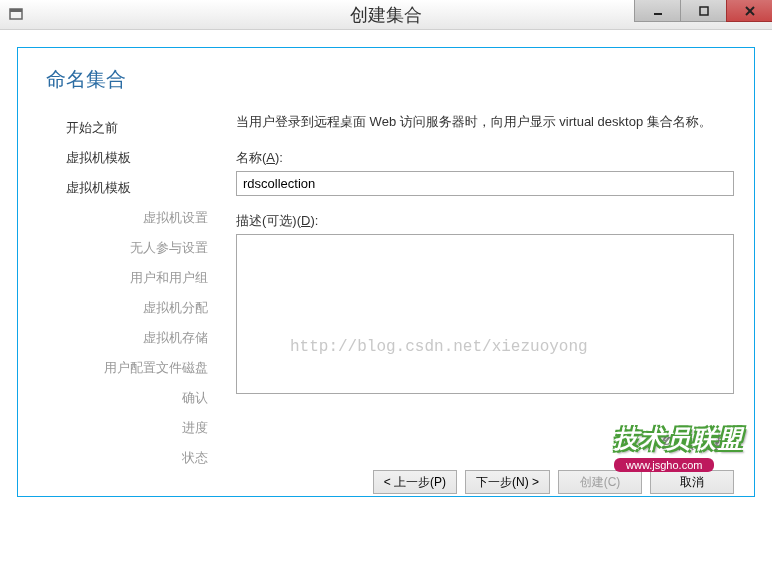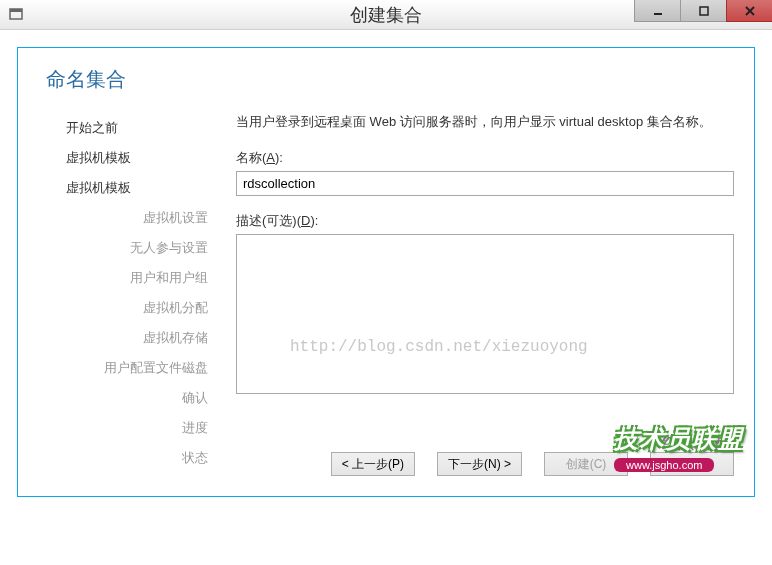--- a/index.html
+++ b/index.html
@@ -17,21 +17,21 @@
     .sidebar-item { padding: 6px 0 6px 48px; font-size: 13px; color: #333; cursor: pointer; position: relative; }
     .sidebar-item.disabled { color: #999; cursor: default; text-align: right; }
     .sidebar-item.active { background: #3a78b8; color: #fff; }
     .form-area { flex: 1; padding: 0 20px 0 28px; }
     .instruction { font-size: 13px; color: #333; margin-bottom: 18px; }
     .field-label { font-size: 13px; color: #333; margin-bottom: 4px; }
     .text-input { width: 100%; border: 1px solid #a8a8a8; padding: 4px 6px; font-size: 13px; font-family: inherit; }
     .textarea-input { width: 100%; height: 160px; border: 1px solid #a8a8a8; padding: 4px 6px; font-size: 13px; font-family: inherit; resize: none; }
     .field-group { margin-bottom: 16px; }
     .watermark { position: absolute; top: 290px; left: 272px; font-size: 16px; color: #c8c8c8; font-family: "Courier New", monospace; pointer-events: none; }
-    .button-bar { position: absolute; bottom: 20px; right: 20px; display: flex; gap: 22px; }
+    .button-bar { position: absolute; bottom: 2px; right: 20px; display: flex; gap: 8px; }
     .wiz-btn { min-width: 84px; height: 24px; border: 1px solid #adadad; background: linear-gradient(to bottom, #f0f0f0, #e5e5e5); font-size: 12px; cursor: pointer; padding: 0 10px; font-family: inherit; }
     .wiz-btn:disabled { color: #a0a0a0; cursor: default; }
     .bottom-watermark { position: absolute; bottom: 23px; right: 10px; pointer-events: none; }
     .jsw-logo { font-size: 24px; font-weight: bold; color: #fff; text-shadow: -2px -2px 0 #4a9e3a, 2px -2px 0 #4a9e3a, -2px 2px 0 #4a9e3a, 2px 2px 0 #4a9e3a, 3px 3px 2px rgba(0,0,0,0.3); font-style: italic; letter-spacing: 2px; }
     .jsw-url { background: #be185d; color: #fff; font-size: 11px; padding: 1px 12px; border-radius: 6px; margin-top: 2px; display: inline-block; }
     .rh-text { position: absolute; right: 28px; bottom: 42px; font-size: 16px; color: #888; pointer-events: none; font-weight: bold; }
     .underline { text-decoration: underline; }
   </style>
 </head>
 <body>

